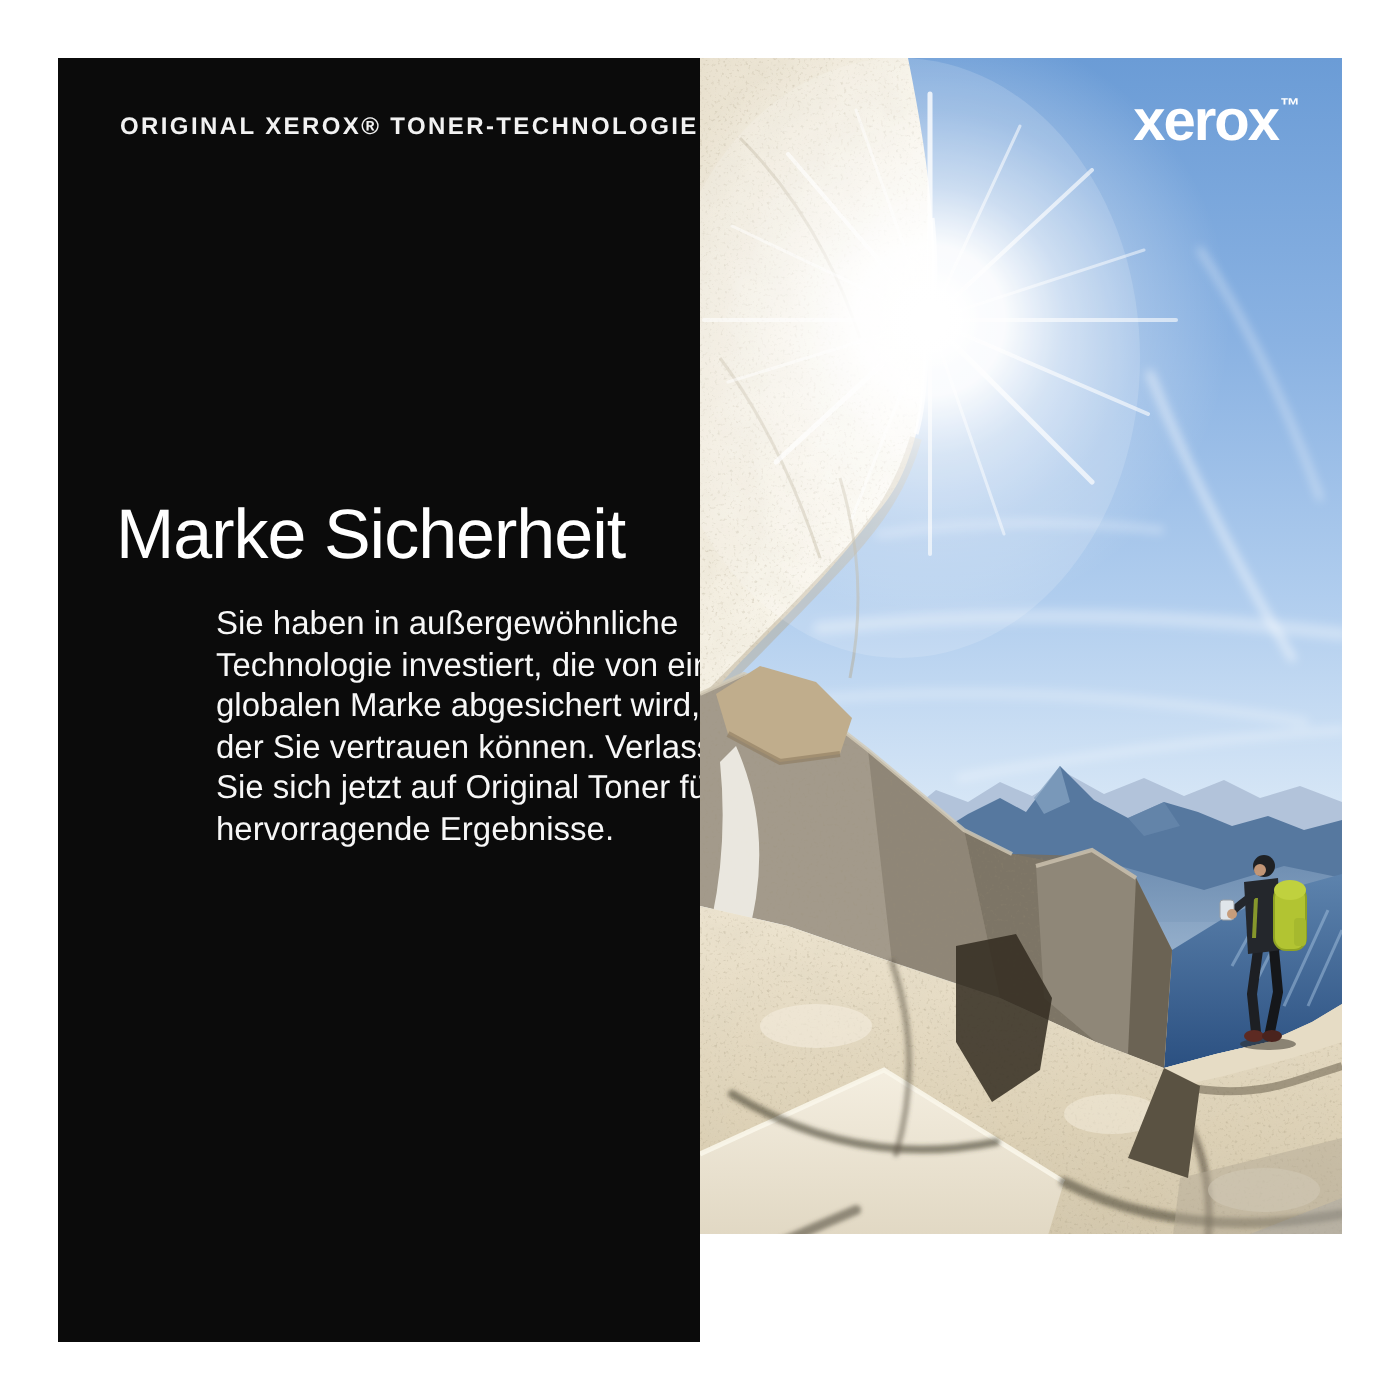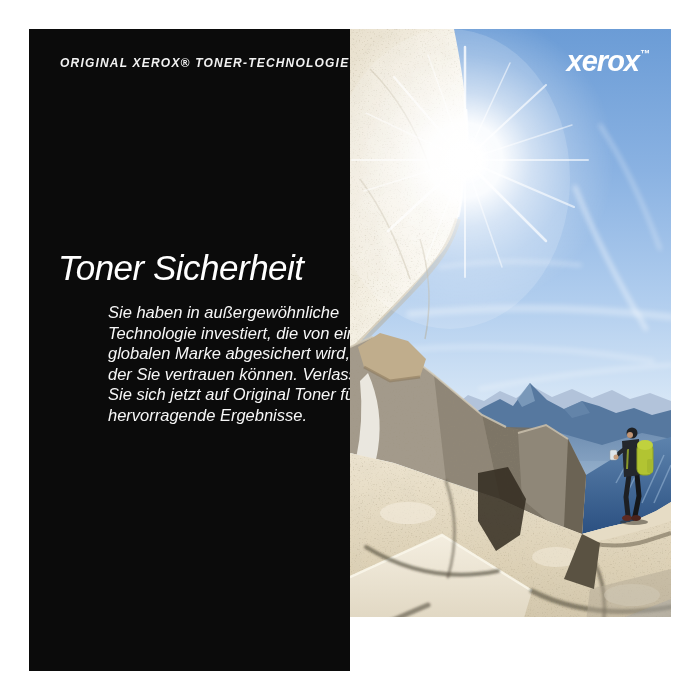--- a/index.html
+++ b/index.html
@@ -1,18 +1,18 @@
 <!DOCTYPE html>
 <html><head>
 <meta charset="utf-8">
 <style>
   * { margin: 0; padding: 0; box-sizing: border-box; }
   html, body { width: 700px; height: 700px; background: #ffffff; overflow: hidden;
                font-family: "Liberation Sans", sans-serif; }
-  .stage { position: relative; width: 700px; height: 700px; background: #ffffff; font-style: italic; }
+  .stage { position: relative; width: 700px; height: 700px; background: #ffffff; }
   .artwork { position: absolute; left: 29px; top: 29px; width: 642px; height: 642px; }
 
   
   .left-panel { position: absolute; left: 0; top: 0; width: 321px; height: 642px;
                 background: #0b0b0b; overflow: hidden; }
   .eyebrow { position: absolute; left: 31px; top: 27px; width: 285px;
              font-size: 12px; font-weight: 700; letter-spacing: 1.2px;
              color: #f2f2f2; white-space: nowrap; }
   .headline { position: absolute; left: 29px; top: 219px; width: 290px;
               font-size: 35px; font-weight: 400; letter-spacing: -0.5px;
@@ -32,21 +32,21 @@
                     vertical-align: 14px; margin-left: 1px; }
 </style>
 </head>
 <body>
 
 <div class="stage">
   <div class="artwork">
 
     <div class="left-panel">
       <div class="eyebrow">ORIGINAL XEROX® TONER-TECHNOLOGIE</div>
-      <h1 class="headline">Toner Sicherheit</h1>
+      <h1 class="headline">Marke Sicherheit</h1>
       <p class="body-copy">Sie haben in außergewöhnliche
 Technologie investiert, die von einer
 globalen Marke abgesichert wird,
 der Sie vertrauen können. Verlassen
 Sie sich jetzt auf Original Toner für
 hervorragende Ergebnisse.</p>
     </div>
 
     <div class="photo">
       <svg viewBox="0 0 321 642" aria-hidden="true">

